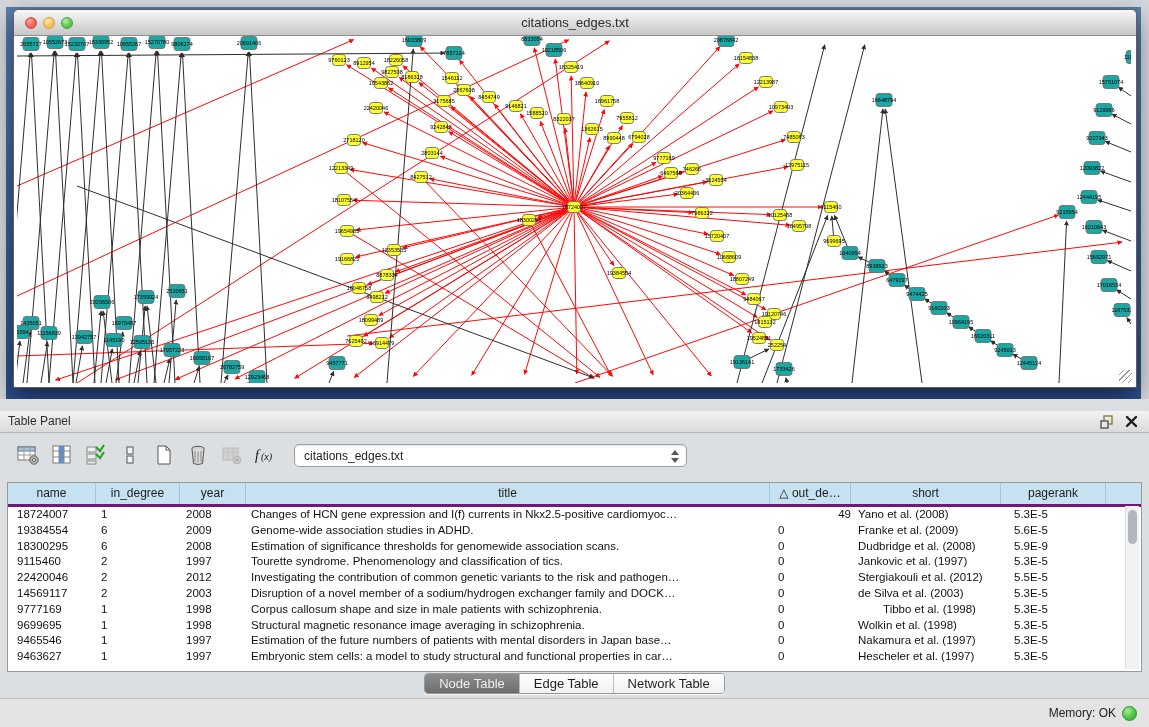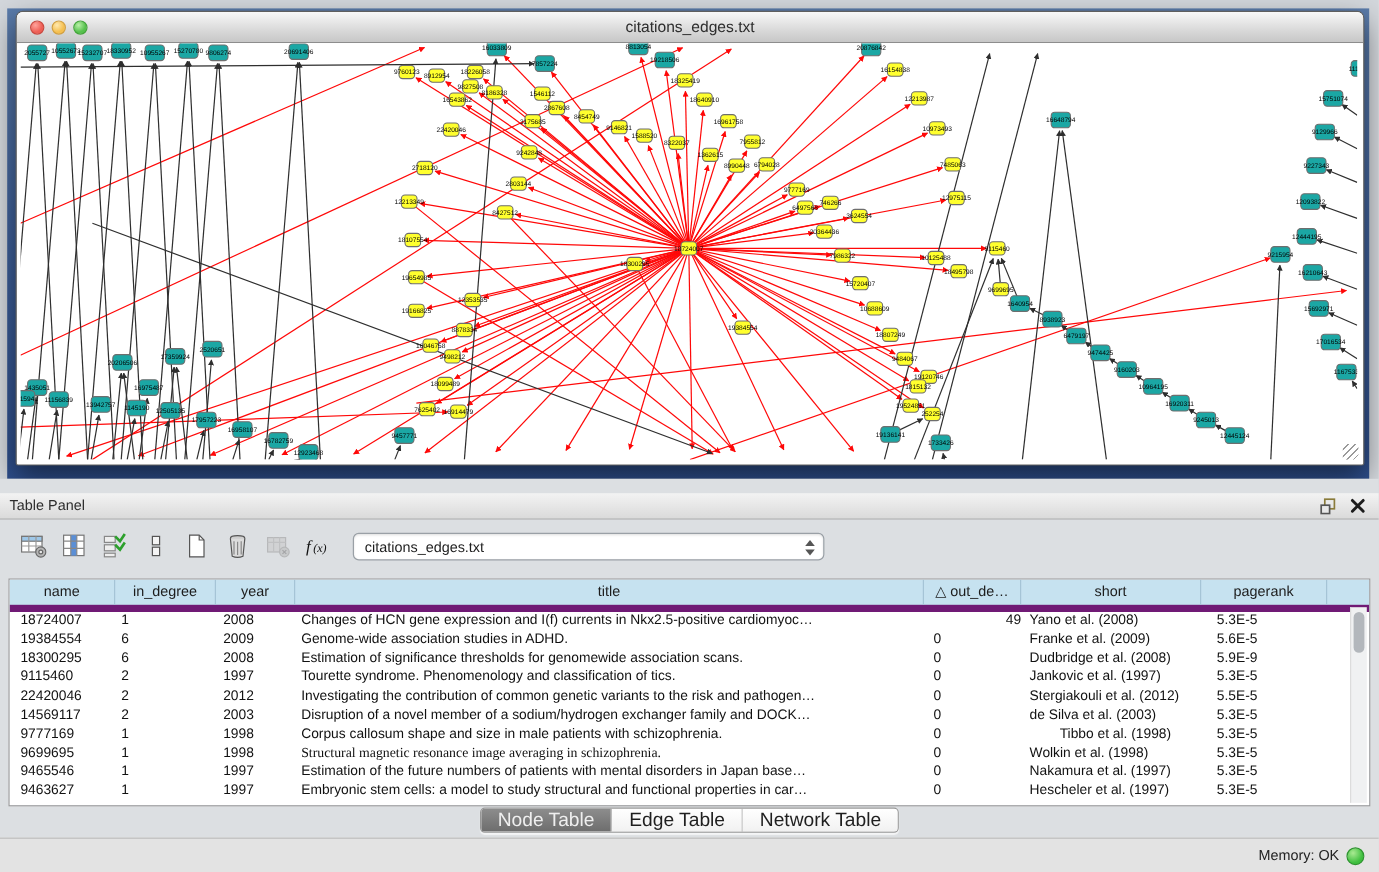--- a/index.html
+++ b/index.html
@@ -44,34 +44,34 @@
       border:1px solid #9aa0a6;border-radius:5px;box-shadow:inset 0 1px 2px rgba(0,0,0,.12);
       font-size:12px;color:#1d1d1d;line-height:23px;padding-left:9px;box-sizing:border-box;}
   .stepper{position:absolute;right:6px;top:4px;width:9px;height:15px;}
   .stepper .up{position:absolute;top:1px;left:0;width:0;height:0;
       border-left:4px solid transparent;border-right:4px solid transparent;border-bottom:5px solid #555;}
   .stepper .down{position:absolute;bottom:1px;left:0;width:0;height:0;
       border-left:4px solid transparent;border-right:4px solid transparent;border-top:5px solid #555;}
 
   .table-wrap{position:absolute;left:7px;top:83px;width:1133px;height:188px;background:#fff;
       border:1px solid #98999b;overflow:hidden;}
-  .thead{display:flex;height:21px;background:#c6e2f0;border-bottom:6px solid #701a75;}
+  .thead{display:flex;height:21px;background:#c6e2f0;border-bottom:3px solid #701a75;}
   .th{box-sizing:border-box;border-right:1px solid #a5c4d6;font-size:12px;color:#1c1c1c;
       text-align:center;line-height:20px;white-space:nowrap;overflow:hidden;}
   .trow{display:flex;height:15.8px;}
   .cell{box-sizing:border-box;font-size:11.5px;color:#111;line-height:15.8px;
       white-space:nowrap;overflow:hidden;}
   .vscroll{position:absolute;right:2px;top:23px;bottom:2px;width:13px;background:#f0f1f2;
       border-left:1px solid #dcdcdc;}
   .vthumb{position:absolute;left:2px;top:4px;width:9px;height:34px;background:#b3b7bc;border-radius:5px;}
 
   .tabsrow{position:absolute;left:0;top:274px;width:100%;display:flex;justify-content:center;}
   .seg{display:flex;border:1px solid #979797;border-radius:4px;overflow:hidden;background:#fdfdfd;
       box-shadow:0 1px 1px rgba(255,255,255,.7);}
-  .seg-btn{padding:0 14px;height:19px;line-height:19px;font-size:16px;color:#1f1f1f;
+  .seg-btn{padding:0 14px;height:19px;line-height:19px;font-size:13px;color:#1f1f1f;
       border-right:1px solid #bdbdbd;cursor:pointer;background:linear-gradient(#ffffff,#f1f1f1);}
   .seg-btn:last-child{border-right:none;}
   .seg-btn.selected{background:linear-gradient(#8d8d8d,#6d6d6d);color:#efefef;}
 
   .statusbar{position:absolute;left:0;bottom:0;width:100%;height:28px;background:#e3e3e3;
       border-top:1px solid #bdbdbd;}
   .memory{position:absolute;right:12px;top:0;height:28px;display:flex;align-items:center;gap:6px;
       font-size:12px;color:#222;}
   .memdot{width:13px;height:13px;border-radius:50%;
       background:radial-gradient(circle at 35% 30%,#a9ea92,#3fbf3f 65%);border:1px solid #2f9430;}
@@ -641,21 +641,21 @@
           <div class="cell" style="width: 66px; padding-left: 6px;">1998</div>
           <div class="cell" style="width: 524px; padding-left: 5px;">Corpus callosum shape and size in male patients with schizophrenia.</div>
           <div class="cell" style="width: 81px; padding-left: 8px;">0</div>
           <div class="cell" style="width: 150px; padding-left: 7px; text-align: center;">Tibbo et al. (1998)</div>
           <div class="cell" style="width: 105px; padding-left: 13px;">5.3E-5</div>
         </div>
         <div class="trow">
           <div class="cell" style="width: 88px; padding-left: 9px;">9699695</div>
           <div class="cell" style="width: 84px; padding-left: 5px;">1</div>
           <div class="cell" style="width: 66px; padding-left: 6px;">1998</div>
-          <div class="cell" style="width: 524px; padding-left: 5px; font-family: Liberation Serif, serif;">Structural magnetic resonance image averaging in schizophrenia.</div>
+          <div class="cell" style="width: 524px; padding-left: 5px;">Structural magnetic resonance image averaging in schizophrenia.</div>
           <div class="cell" style="width: 81px; padding-left: 8px;">0</div>
           <div class="cell" style="width: 150px; padding-left: 7px;">Wolkin et al. (1998)</div>
           <div class="cell" style="width: 105px; padding-left: 13px;">5.3E-5</div>
         </div>
         <div class="trow">
           <div class="cell" style="width: 88px; padding-left: 9px;">9465546</div>
           <div class="cell" style="width: 84px; padding-left: 5px;">1</div>
           <div class="cell" style="width: 66px; padding-left: 6px;">1997</div>
           <div class="cell" style="width: 524px; padding-left: 5px;">Estimation of the future numbers of patients with mental disorders in Japan base…</div>
           <div class="cell" style="width: 81px; padding-left: 8px;">0</div>

